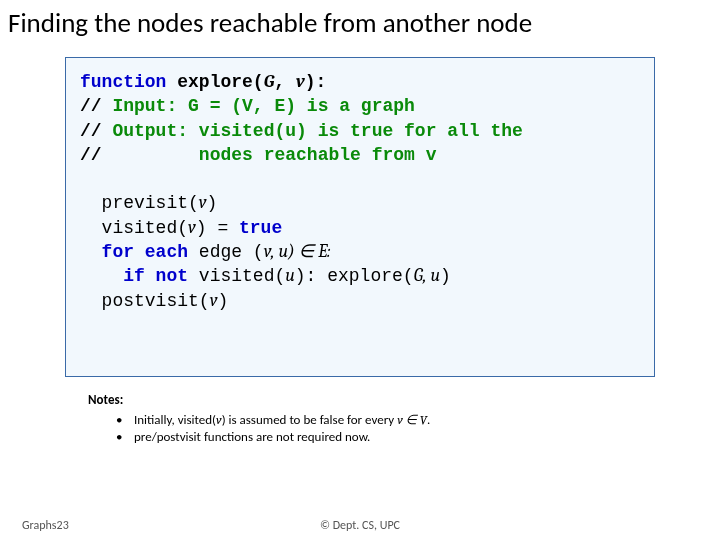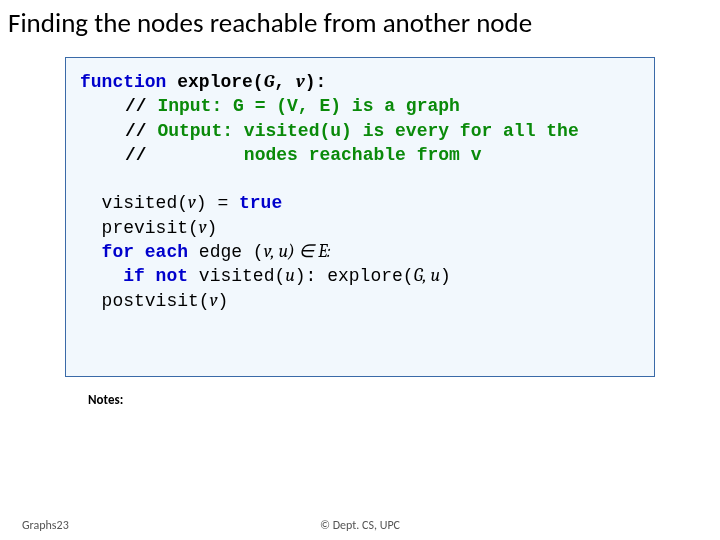--- a/index.html
+++ b/index.html
@@ -13,21 +13,21 @@
     border: 1.5px solid #3a6aa8;
     background: #f2f8fd;
     padding: 12px 14px 8px 14px;
     font-family: Consolas, "Courier New", monospace;
     font-size: 18px;
     line-height: 1.35;
   }
   .codebox .row { white-space: pre; }
   .kw { color: #0000cc; font-weight: bold; }
   .fn { font-weight: bold; }
-  .cmt { color: #0a8a0a; font-weight: bold; margin-left: 45px; }
+  .cmt { color: #0a8a0a; font-weight: bold; }
   .cmt .slashes { color: #000; font-weight: bold; }
   .serif { font-family: Cambria, "Times New Roman", serif; font-style: italic; }
   .notes {
     margin: 14px 0 0 88px;
     font-size: 13px;
     font-family: Calibri, Arial, sans-serif;
     line-height: 1.35;
   }
   .notes .hd { font-weight: bold; }
   .notes ul { list-style: none; margin-left: 28px; margin-top: 2px;}
@@ -42,32 +42,36 @@
 </head>
 <body>
 
 <div class="slide">
 
   <div class="title">Finding the nodes reachable from another node</div>
 
   <div class="codebox">
     <div class="row"><span class="kw">function</span> <span class="fn">explore</span><span class="fn">(</span><span class="fn serif">G</span><span class="fn">, </span><span class="fn serif">v</span><span class="fn">):</span></div>
     <div class="row cmt"><span class="slashes">//</span><span> Input: G = (V, E) is a graph</span></div>
-    <div class="row cmt"><span class="slashes">//</span><span> Output: visited(u) is every for all the</span></div>
+    <div class="row cmt"><span class="slashes">//</span><span> Output: visited(u) is true for all the</span></div>
     <div class="row cmt"><span class="slashes">//</span><span>         nodes reachable from v</span></div>
     <div class="row">&nbsp;</div>
+    <div class="row">  <span>previsit(</span><span class="serif">v</span><span>)</span></div>
     <div class="row">  <span>visited(</span><span class="serif">v</span><span>) = </span><span class="kw">true</span></div>
-    <div class="row">  <span>previsit(</span><span class="serif">v</span><span>)</span></div>
     <div class="row">  <span class="kw">for each</span><span> edge (</span><span class="serif">v</span><span class="serif">, u) ∈ E:</span></div>
     <div class="row">    <span class="kw">if not</span><span> visited(</span><span class="serif">u</span><span>): </span><span>explore(</span><span class="serif">G, u</span><span>)</span></div>
     <div class="row">  <span>postvisit(</span><span class="serif">v</span><span>)</span></div>
   </div>
 
   <div class="notes">
     <div class="hd">Notes:</div>
+    <ul>
+      <li><span>Initially, visited(</span><span class="serif">v</span><span>) is assumed to be false for every </span><span class="serif">v ∈ V</span><span>.</span></li>
+      <li>pre/postvisit functions are not required now.</li>
+    </ul>
   </div>
 
   <div class="footer">
     <span>Graphs</span>
     <span class="mid">© Dept. CS, UPC</span>
     <span>23</span>
   </div>
 
 </div>
 

